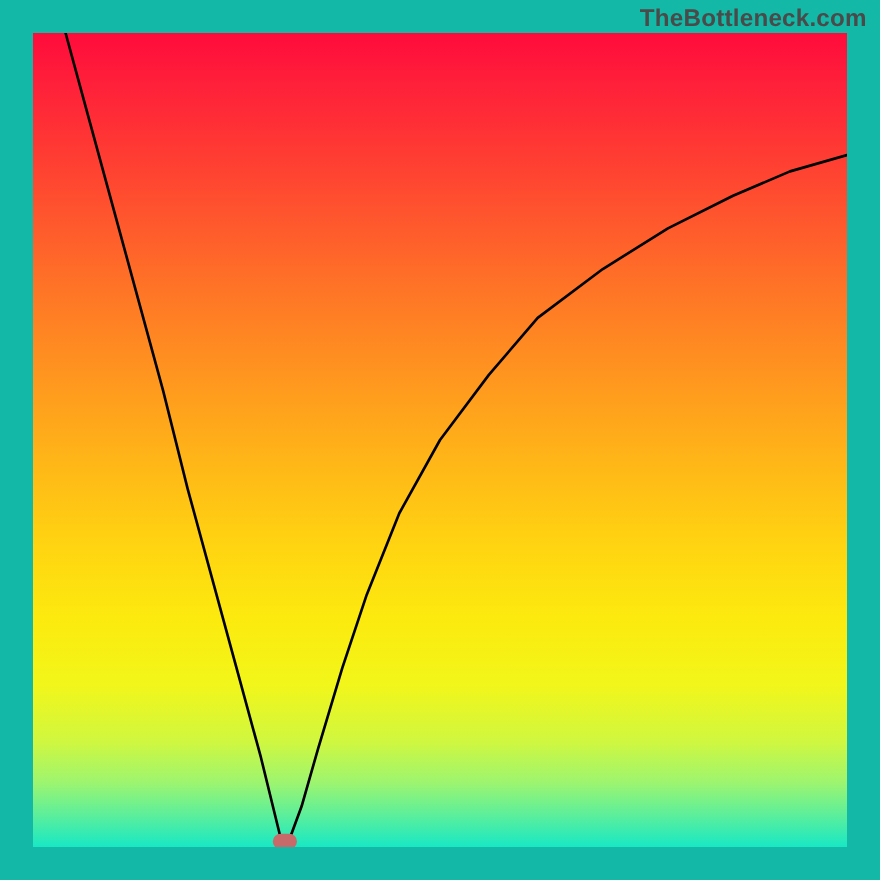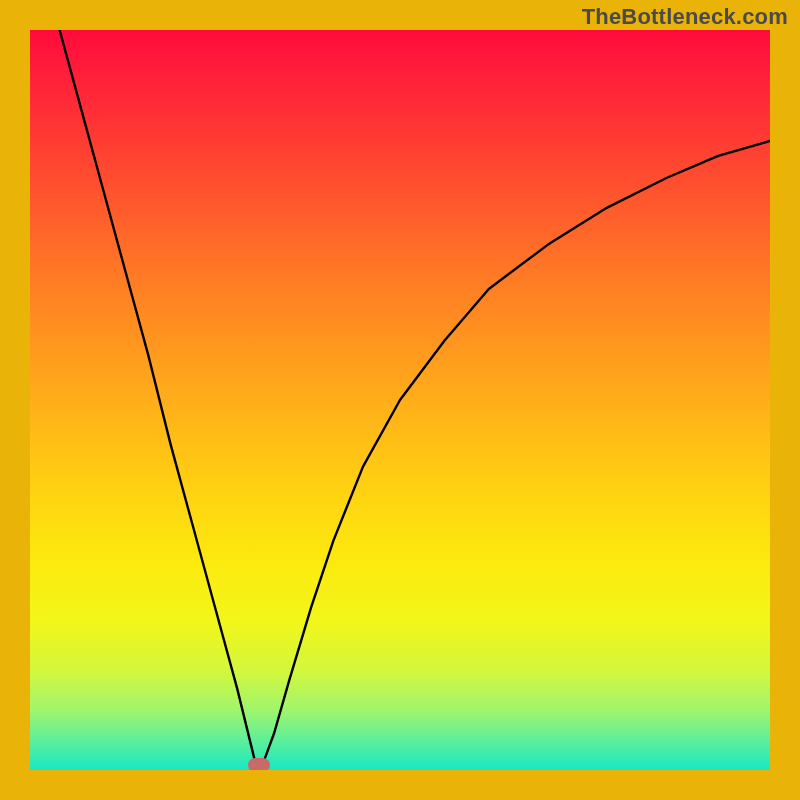--- a/index.html
+++ b/index.html
@@ -8,21 +8,21 @@
     width: 800px;
     height: 800px;
     overflow: hidden;
     background: #000;
     font-family: Arial, Helvetica, sans-serif;
   }
   .frame {
     position: relative;
     width: 800px;
     height: 800px;
-    background: #eab308;
+    background: #14b8a6;
   }
   .watermark {
     position: absolute;
     top: 4px;
     right: 12px;
     color: #4a4a4a;
     font-size: 22px;
     font-weight: bold;
     letter-spacing: 0.2px;
     user-select: none;

